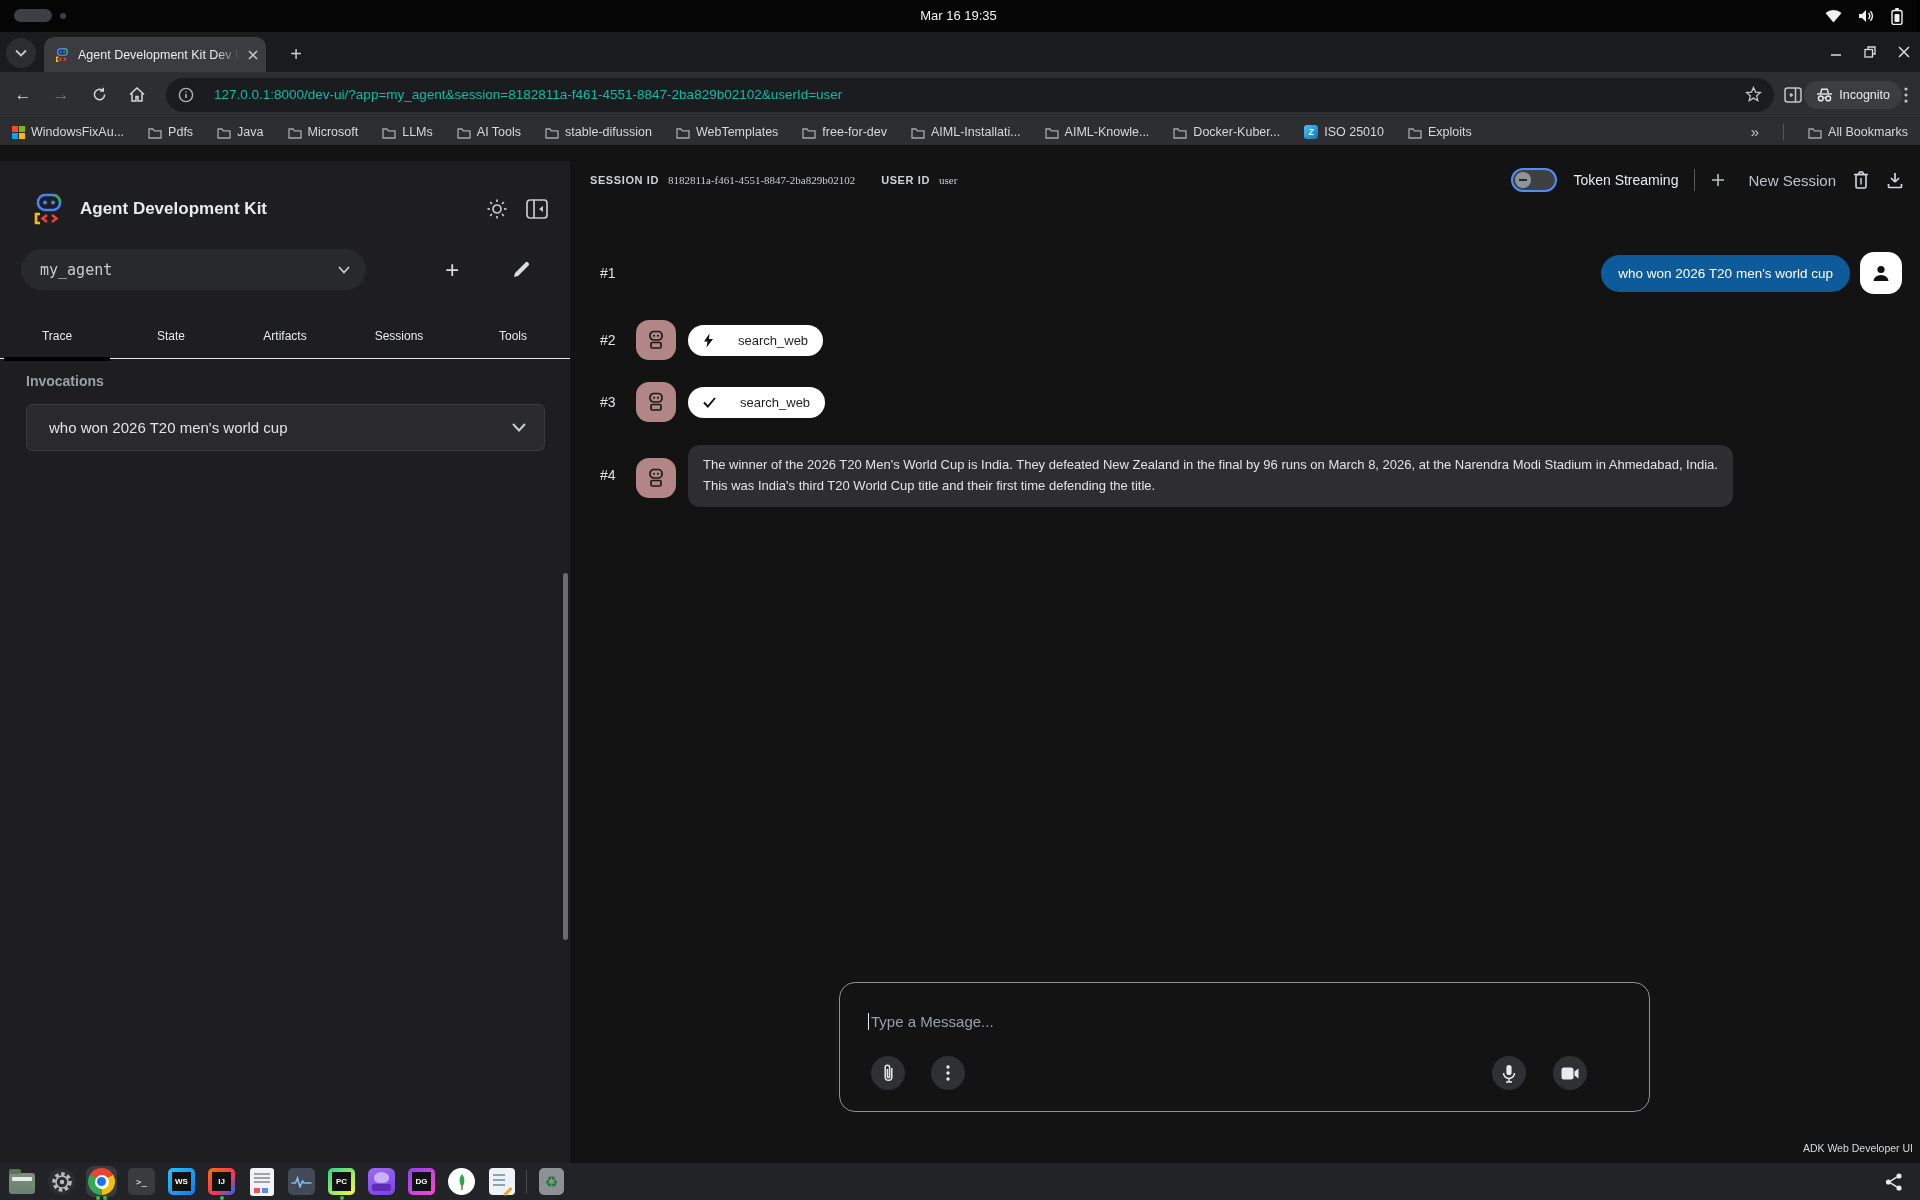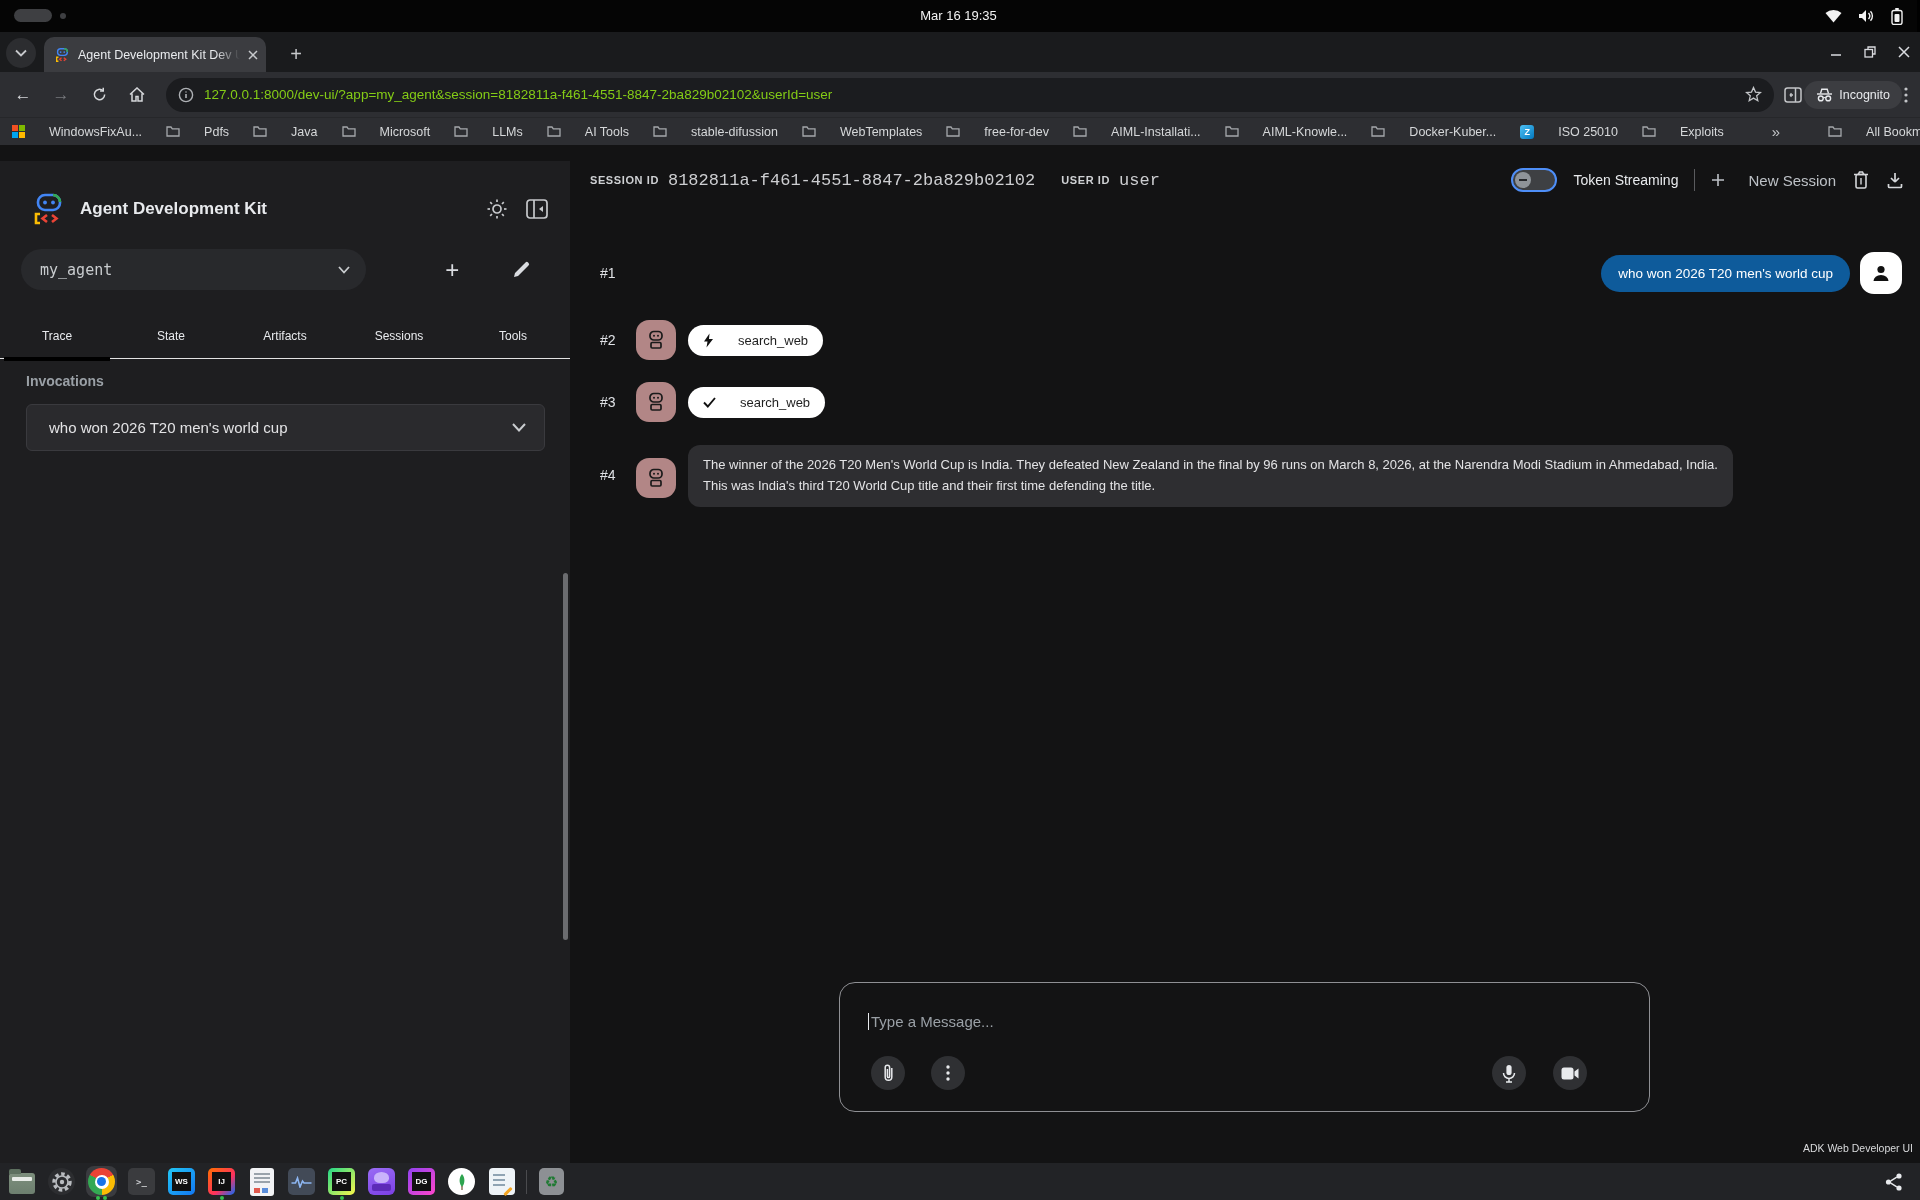--- a/index.html
+++ b/index.html
@@ -18,26 +18,26 @@
   .tab-search { position:absolute; left:6px; top:6px; width:30px; height:30px; border-radius:50%; background:#2c2d30; display:flex; align-items:center; justify-content:center; }
   .tab { position:absolute; left:44px; top:5px; width:222px; height:35px; background:#3b3c40; border-radius:10px 10px 0 0; display:flex; align-items:center; padding:0 8px 0 10px; gap:8px; }
   .tab-title { flex:1; font-size:12.5px; color:#e8eaed; white-space:nowrap; overflow:hidden; -webkit-mask-image:linear-gradient(90deg,#000 85%,transparent); mask-image:linear-gradient(90deg,#000 85%,transparent); }
   .newtab-btn { position:absolute; left:282px; top:9px; width:28px; height:28px; color:#c7c9cc; font-size:20px; text-align:center; line-height:26px; border-radius:50%; }
   .win-controls { position:absolute; right:10px; top:0; height:40px; display:flex; align-items:center; gap:22px; color:#dadce0; }
 
   .toolbar { position:absolute; top:72px; left:0; right:0; height:45px; background:#2d2e32; display:flex; align-items:center; }
   .nav-ic { width:30px; height:30px; display:flex; align-items:center; justify-content:center; font-size:17px; color:#d5d7da; border-radius:50%; margin-left:8px; }
   .nav-ic.dim { color:#77797d; }
   .omnibox { height:34px; flex:1; margin:0 10px 0 14px; background:#1b1c1f; border-radius:17px; display:flex; align-items:center; padding:0 12px; min-width:0; }
-  .omni-url { flex:1; font-size:13.5px; color:#84cc16; white-space:nowrap; overflow:hidden; margin-left:10px; }
+  .omni-url { flex:1; font-size:13.5px; color:#14b8a6; white-space:nowrap; overflow:hidden; margin-left:20px; }
   .tool-right { display:flex; align-items:center; gap:2px; margin-right:12px; }
   .incog-pill { height:28px; background:#3c3d41; border-radius:14px; display:flex; align-items:center; gap:6px; padding:0 12px; color:#e8eaed; font-size:12.5px; }
 
   .bookmarks { position:absolute; top:117px; left:0; right:0; height:28px; background:#2d2e32; display:flex; align-items:center; padding:0 12px; gap:24px; border-top:1px solid #26272a; }
-  .bm { display:flex; align-items:flex-start; gap:24px; font-size:12.5px; color:#d6d8da; white-space:nowrap; }
+  .bm { display:flex; align-items:flex-end; gap:6px; font-size:12.5px; color:#d6d8da; white-space:nowrap; }
   .bm-spacer { flex:1; }
   .bm-sep { width:1px; height:16px; background:#55565a; }
   .win-logo { width:13px; height:13px; display:grid; grid-template-columns:1fr 1fr; grid-template-rows:1fr 1fr; gap:1px; }
   .win-logo i { display:block; }
   .iso-ic { width:14px; height:14px; border-radius:3px; background:linear-gradient(135deg,#4fc3f7,#0277bd); color:#fff; font-size:9px; font-weight:bold; text-align:center; line-height:14px; }
 
   
   .page { position:absolute; top:145px; left:0; right:0; height:1018px; background:#131314; }
   .sidebar { position:absolute; left:0; top:16px; width:570px; height:100%; background:#1e1e20; }
   .side-head { position:absolute; left:30px; top:28px; right:22px; height:40px; display:flex; align-items:center; }
@@ -54,21 +54,21 @@
   .stab { flex:1; text-align:center; font-size:12px; color:#e8eaed; line-height:40px; position:relative; }
   .stab.active::after { content:""; position:absolute; left:4px; right:4px; bottom:-3px; height:4px; background:#000; }
   .invoc-label { position:absolute; left:26px; top:212px; font-size:14px; font-weight:bold; color:#9aa0a6; }
   .invoc-select { position:absolute; left:26px; top:243px; width:519px; height:47px; background:#2a2a2d; border:1px solid #3a3a3e; border-radius:6px; display:flex; align-items:center; padding:0 18px 0 22px; }
   .invoc-select span { flex:1; font-size:15px; color:#e3e3e5; }
   .side-scrollthumb { position:absolute; right:2px; top:412px; width:5px; height:367px; background:#6b6c6f; border-radius:3px; }
 
   .chat { position:absolute; left:570px; top:0; right:0; height:100%; background:#131314; }
   .chat-head { position:absolute; left:20px; right:16px; top:15px; height:40px; display:flex; align-items:center; }
   .sess-label { font-size:11px; font-weight:bold; letter-spacing:.6px; color:#cfd1d4; }
-  .sess-value { font-family:Liberation Mono, monospace; font-size:17px; color:#cdced1; margin-left:9px; }
+  .sess-value { font-family:Liberation Serif, serif; font-size:11px; color:#cdced1; margin-left:9px; }
   .head-right { margin-left:auto; display:flex; align-items:center; gap:16px; }
   .tswitch { width:46px; height:24px; border:2px solid #4e8ef7; border-radius:14px; background:#3e4043; position:relative; }
   .tswitch .thumb { position:absolute; left:2px; top:2px; width:16px; height:16px; border-radius:50%; background:#8f9499; }
   .tswitch .thumb::after { content:""; position:absolute; left:4px; top:7px; width:8px; height:2px; background:#26282b; }
   .tok-label { font-size:14px; color:#e8eaed; }
   .head-div { width:1px; height:22px; background:#5a5b5e; }
   .newsess { display:flex; align-items:center; gap:23px; font-size:15px; color:#bdc1c6; }
 
   .msg-row { position:absolute; left:30px; right:18px; display:flex; align-items:center; gap:10px; }
   .msg-idx { width:26px; font-size:14px; color:#dfe1e5; }

